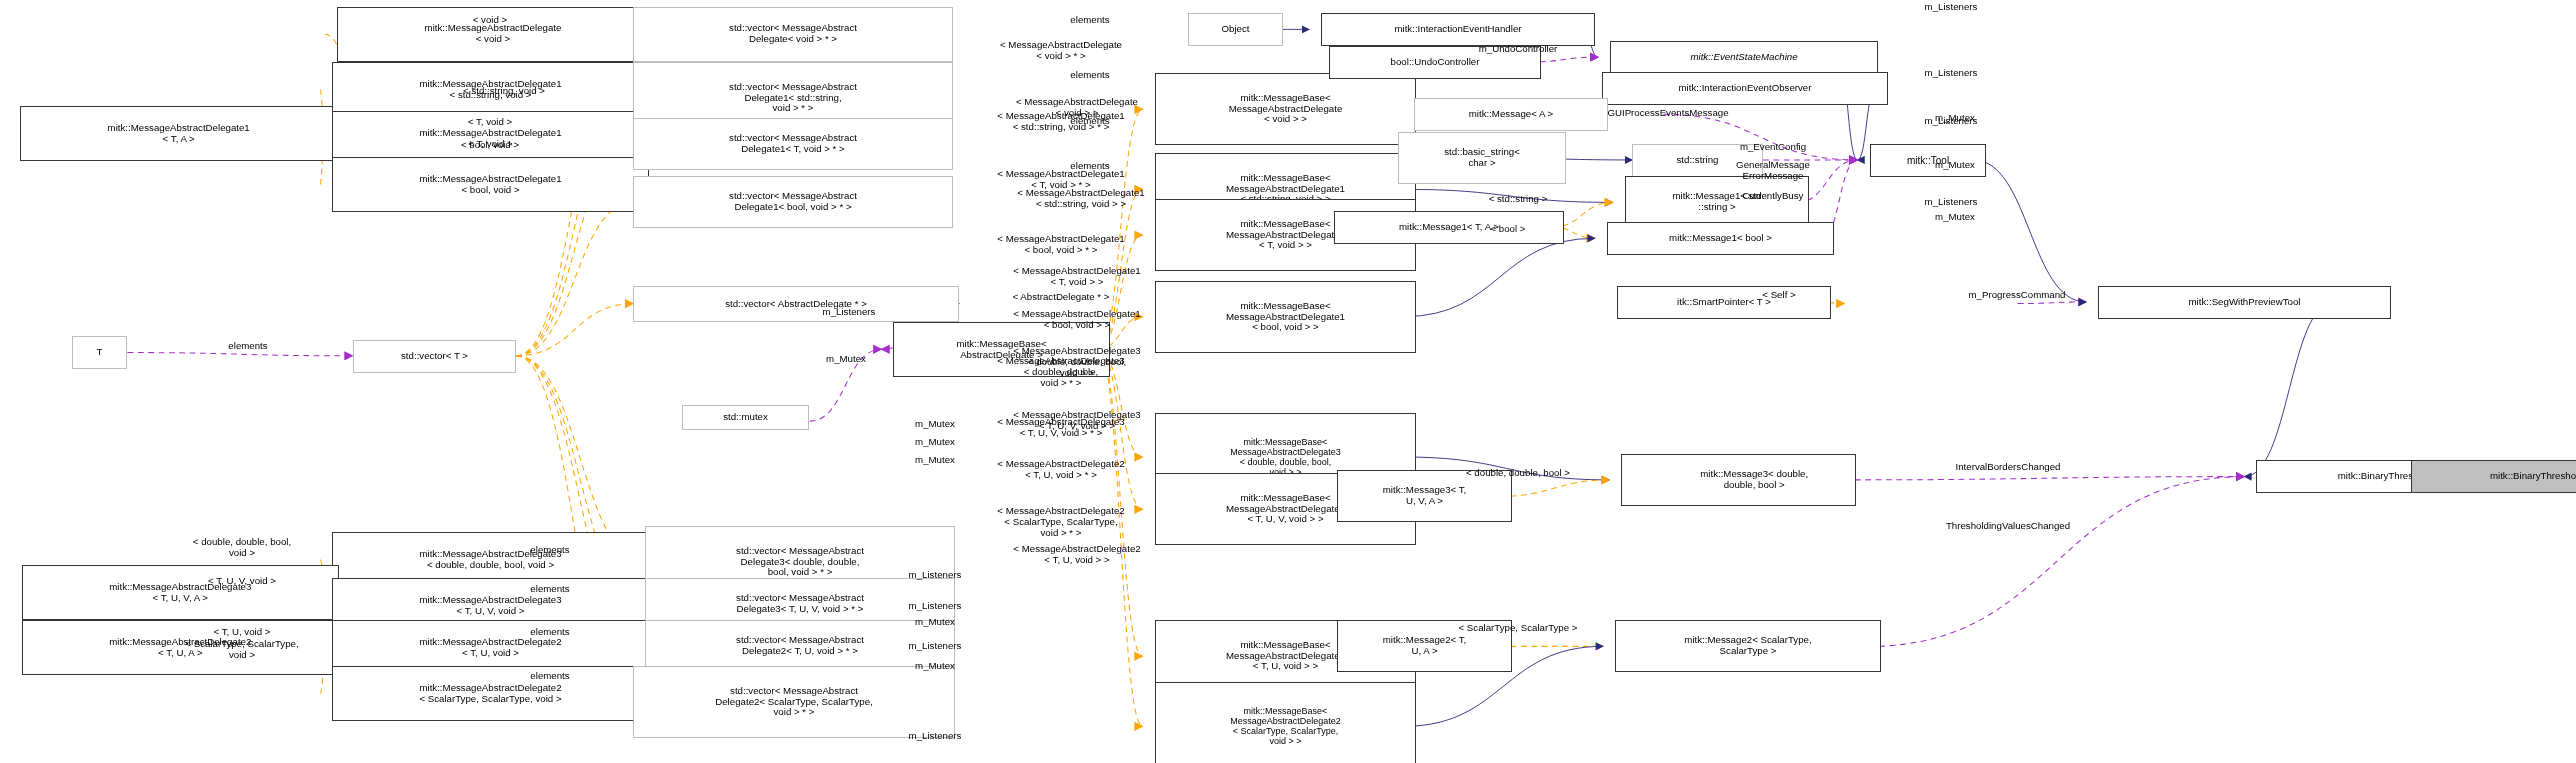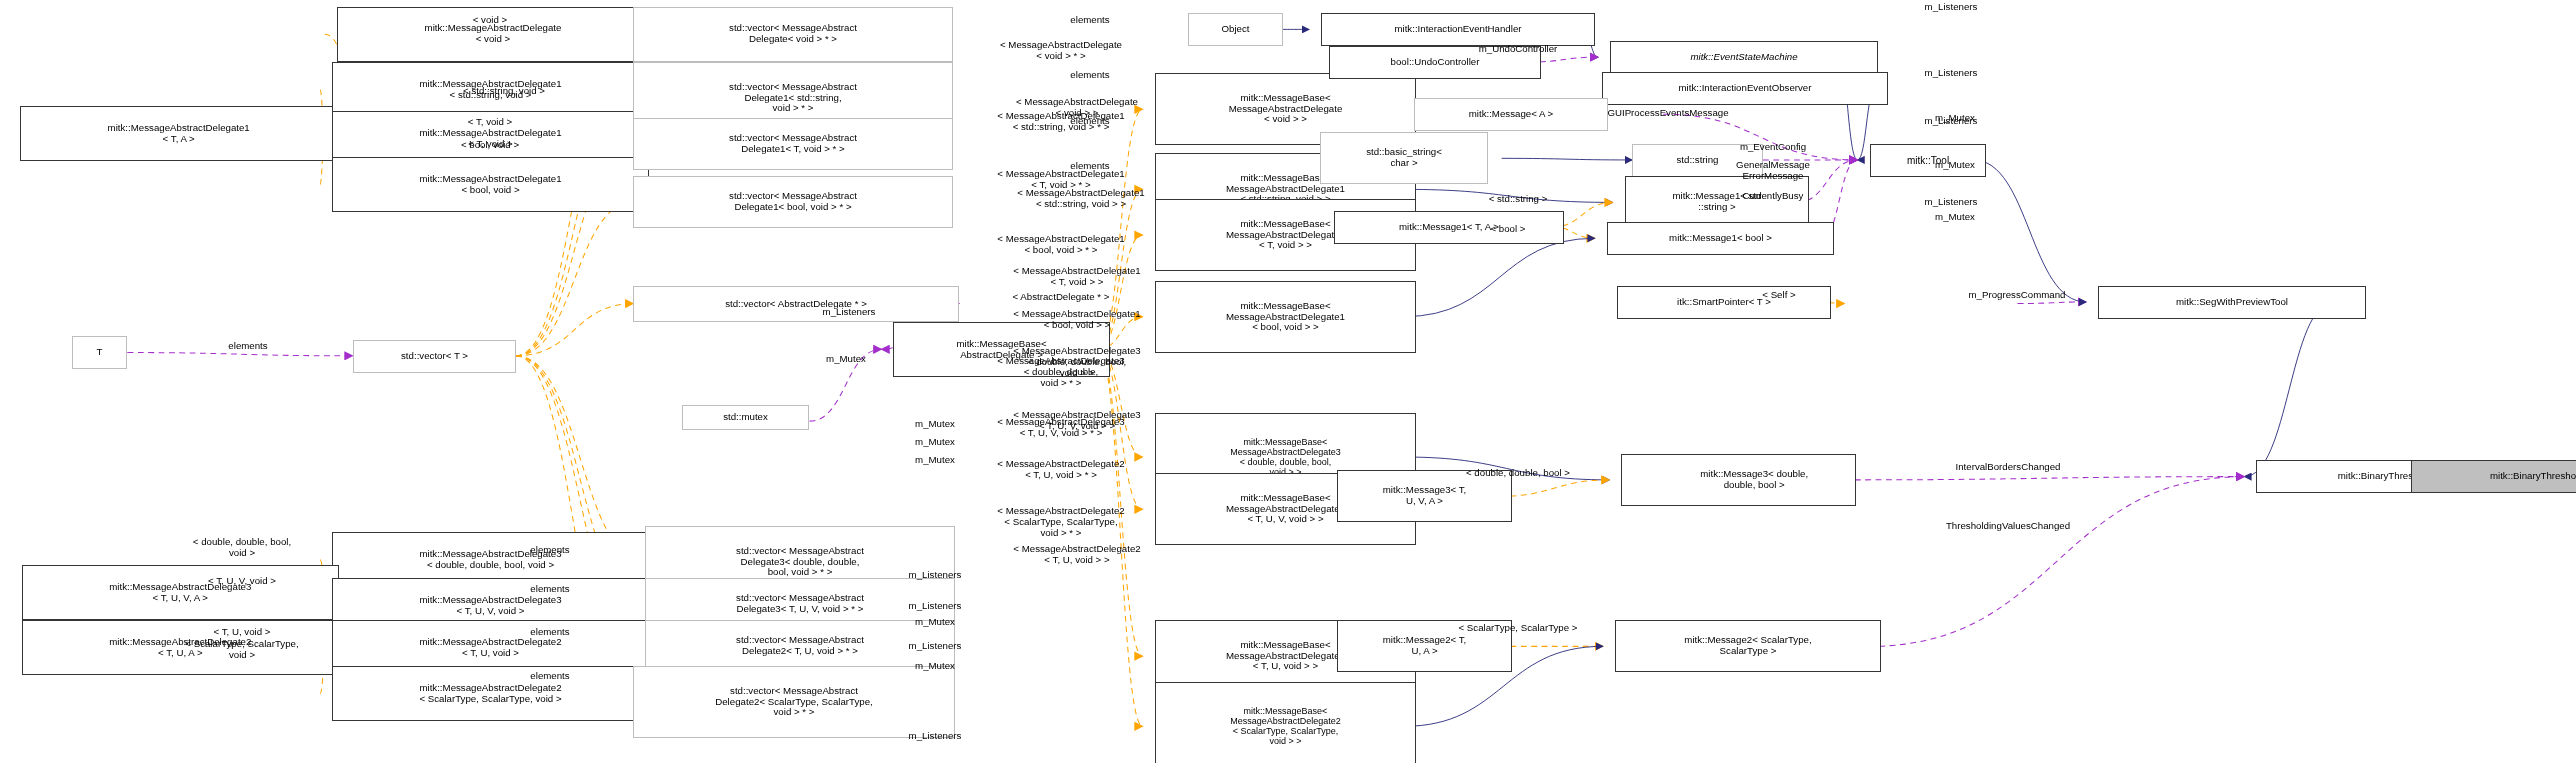--- a/index.html
+++ b/index.html
@@ -142,30 +142,30 @@
 void &gt; &gt;</div>
     <div class="node thick" style="left: 1143px; top: 473px; width: 261px; height: 72px; font-size: 9.7px;">mitk::MessageBase&lt;
 MessageAbstractDelegate3
 &lt; T, U, V, void &gt; &gt;</div>
     <div class="node thin" style="left: 1188px; top: 13px; width: 95px; height: 33px; font-size: 9.7px;">Object</div>
     <div class="node thick" style="left: 1309px; top: 13px; width: 274px; height: 33px; font-size: 9.7px;">mitk::InteractionEventHandler</div>
     <div class="node thick" style="left: 1317px; top: 46px; width: 212px; height: 33px; font-size: 9.7px;">bool::UndoController</div>
     <div class="node thick" style="left: 1598px; top: 41px; width: 268px; height: 33px; font-size: 9.7px; font-style: italic;">mitk::EventStateMachine</div>
     <div class="node thick" style="left: 1590px; top: 72px; width: 286px; height: 33px; font-size: 9.7px;">mitk::InteractionEventObserver</div>
     <div class="node thin" style="left: 1414px; top: 98px; width: 194px; height: 33px; font-size: 9.7px;">mitk::Message&lt; A &gt;</div>
-    <div class="node thin" style="left: 1320px; top: 132px; width: 168px; height: 52px; font-size: 9.7px;">std::basic_string&lt;
+    <div class="node thin" style="left: 1398px; top: 132px; width: 168px; height: 52px; font-size: 9.7px;">std::basic_string&lt;
 char &gt;</div>
     <div class="node thin" style="left: 1632px; top: 144px; width: 131px; height: 33px; font-size: 9.7px;">std::string</div>
     <div class="node thick" style="left: 1613px; top: 176px; width: 184px; height: 52px; font-size: 9.7px;">mitk::Message1&lt; std
 ::string &gt;</div>
     <div class="node thick" style="left: 1322px; top: 211px; width: 230px; height: 33px; font-size: 9.7px;">mitk::Message1&lt; T, A &gt;</div>
     <div class="node thick" style="left: 1595px; top: 222px; width: 227px; height: 33px; font-size: 9.7px;">mitk::Message1&lt; bool &gt;</div>
     <div class="node thick" style="left: 1858px; top: 144px; width: 116px; height: 33px; font-size: 10px;">mitk::Tool</div>
     <div class="node thick" style="left: 1605px; top: 286px; width: 214px; height: 33px; font-size: 9.7px;">itk::SmartPointer&lt; T &gt;</div>
-    <div class="node thick" style="left: 2086px; top: 286px; width: 268px; height: 33px; font-size: 9.7px;">mitk::SegWithPreviewTool</div>
+    <div class="node thick" style="left: 2086px; top: 286px; width: 293px; height: 33px; font-size: 9.7px;">mitk::SegWithPreviewTool</div>
     <div class="node thick" style="left: 2244px; top: 460px; width: 297px; height: 33px; font-size: 9.7px;">mitk::BinaryThresholdBaseTool</div>
     <div class="node highlight" style="left: 2411px; top: 460px; width: 281px; height: 33px; font-size: 9.7px;">mitk::BinaryThresholdULTool</div>
     <div class="node thick" style="left: 1325px; top: 470px; width: 175px; height: 52px; font-size: 9.7px;">mitk::Message3&lt; T,
 U, V, A &gt;</div>
     <div class="node thick" style="left: 1609px; top: 454px; width: 235px; height: 52px; font-size: 9.7px; padding-left: 34px;">mitk::Message3&lt; double,
 double, bool &gt;</div>
     <div class="node thick" style="left: 320px; top: 532px; width: 317px; height: 55px; font-size: 9.7px;">mitk::MessageAbstractDelegate3
 &lt; double, double, bool, void &gt;</div>
     <div class="node thick" style="left: 9.8px; top: 565px; width: 317px; height: 55px; font-size: 9.7px;">mitk::MessageAbstractDelegate3
 &lt; T, U, V, A &gt;</div>

